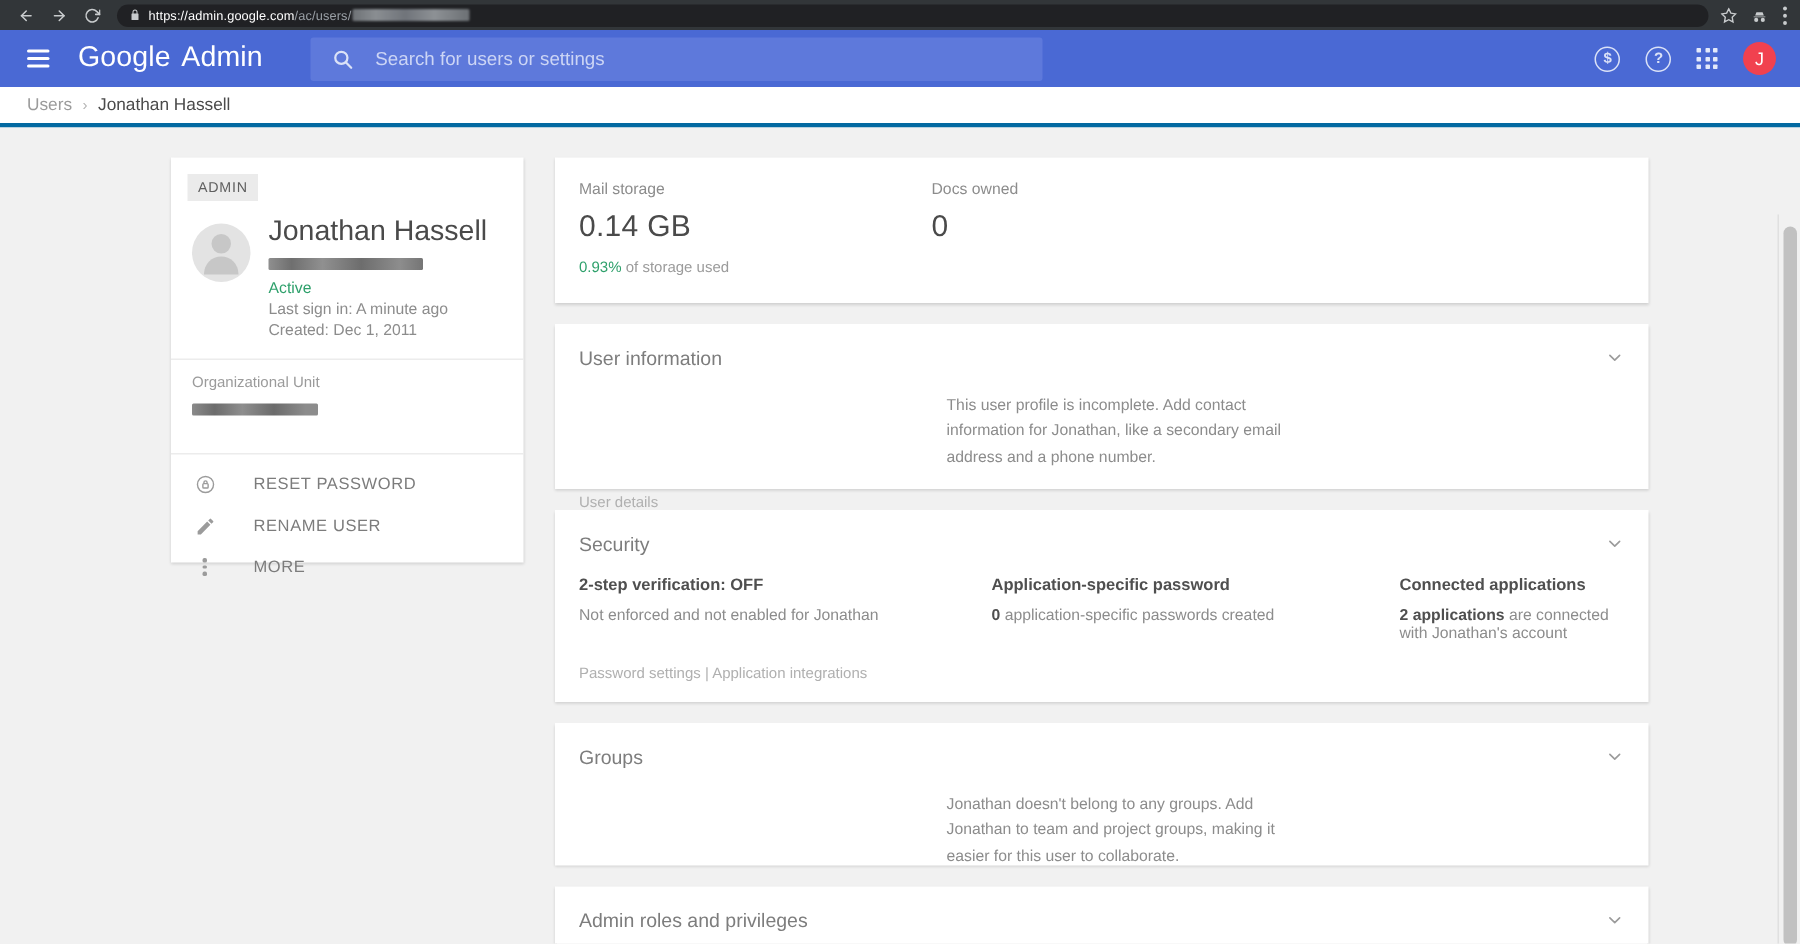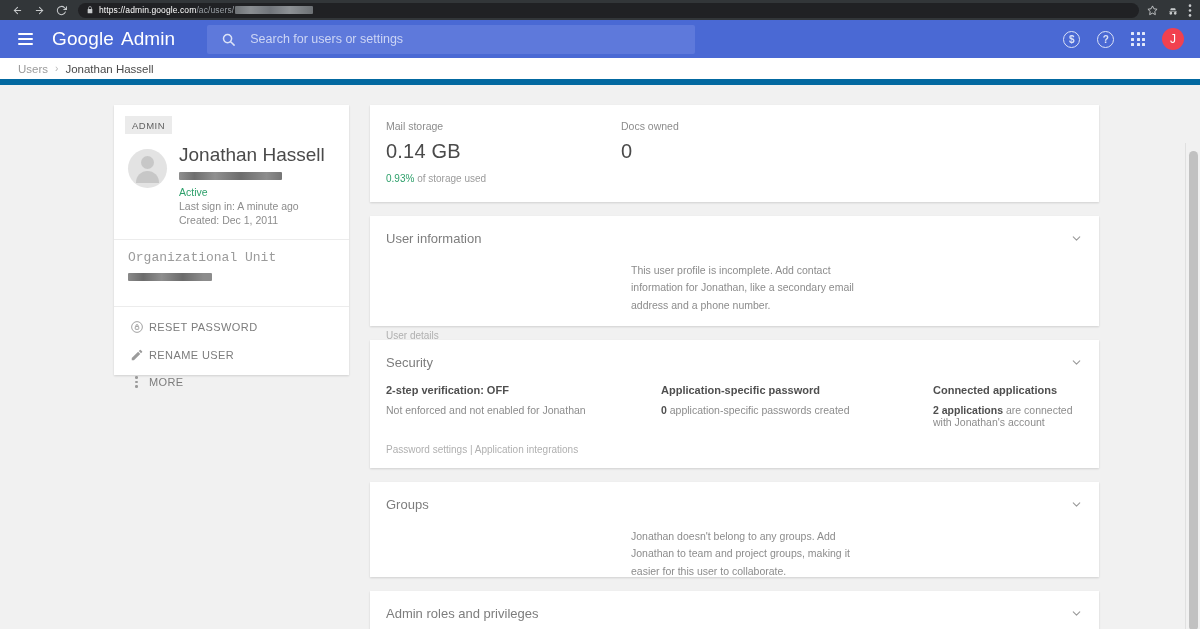--- a/index.html
+++ b/index.html
@@ -64,21 +64,21 @@
   .apps-grid { display: grid; grid-template-columns: repeat(3,3px); gap: 2.4px; cursor: pointer; }
   .apps-grid i { width: 3px; height: 3px; background: #e3e9fa; display: block; border-radius: .5px; }
   .avatar-j {
     width: 22px; height: 22px; border-radius: 50%; background: #f1414f; color: #fff;
     font-size: 12px; display: flex; align-items: center; justify-content: center; cursor: pointer;
   }
 
   
   .crumb-bar {
     height: 27px; background: #fff; display: flex; align-items: center;
-    padding-left: 18px; gap: 7px; border-bottom: 6px solid #0369a1;
+    padding-left: 18px; gap: 7px; border-bottom: 3px solid #0369a1;
   }
   .crumb-link { font-size: 11.5px; color: #9b9b9b; cursor: pointer; }
   .crumb-sep { font-size: 10px; color: #b5b5b5; }
   .crumb-cur { font-size: 11.5px; color: #4a4a4a; }
 
   
   .page { height: 544px; background: #f1f1f1; display: flex; padding: 20px 16px 0 114px; gap: 21px; position: relative; }
   .card { background: #fff; box-shadow: 0 1px 2px rgba(0,0,0,.14); }
 
   
@@ -94,28 +94,28 @@
   .user-name { font-size: 19px; color: #4a4a4a; line-height: 1.15; }
   .redact-email {
     display: block; width: 103px; height: 8px; margin-top: 6px;
     background: linear-gradient(90deg,#8f8f8f 0%,#6f6f6f 15%,#909090 35%,#6d6d6d 60%,#8d8d8d 85%,#757575 100%);
     filter: blur(0.5px); border-radius: 1px;
   }
   .status-active { font-size: 10.5px; color: #2ea06b; margin-top: 6px; }
   .meta-line { font-size: 10.5px; color: #8c8c8c; margin-top: 2px; }
   .divider { height: 1px; background: #ececec; margin-top: 13px; }
   .ou-block { padding: 10px 14px 12px; }
-  .ou-label { font-size: 13px; color: #9b9b9b; font-family: Liberation Mono, monospace; }
+  .ou-label { font-size: 10px; color: #9b9b9b; }
   .redact-ou {
     display: block; width: 84px; height: 8px; margin-top: 8px;
     background: linear-gradient(90deg,#8a8a8a 0%,#6c6c6c 18%,#8e8e8e 40%,#6b6b6b 65%,#8c8c8c 90%);
     filter: blur(0.5px); border-radius: 1px;
   }
   .action-list { padding: 6px 0 0; }
-  .action-row { display: flex; align-items: center; gap: 4px; padding: 7px 14px; cursor: pointer; }
+  .action-row { display: flex; align-items: center; gap: 24px; padding: 7px 14px; cursor: pointer; }
   .action-row .lbl { font-size: 11px; color: #7c7c7c; letter-spacing: .4px; }
   .act-ic { width: 17px; display: flex; align-items: center; justify-content: center; color: #9b9b9b; }
   .dots-v { display: flex; flex-direction: column; gap: 2px; align-items: center; }
   .dots-v i { width: 2.5px; height: 2.5px; background: #9b9b9b; border-radius: 50%; display: block; }
 
   
   .right-col { flex: 1; display: flex; flex-direction: column; gap: 14px; max-width: 729px; }
   .stat-card { display: flex; padding: 15px 16px 18px; }
   .stat { flex: 1; }
   .stat:nth-child(1) { flex: 0 0 235px; }

